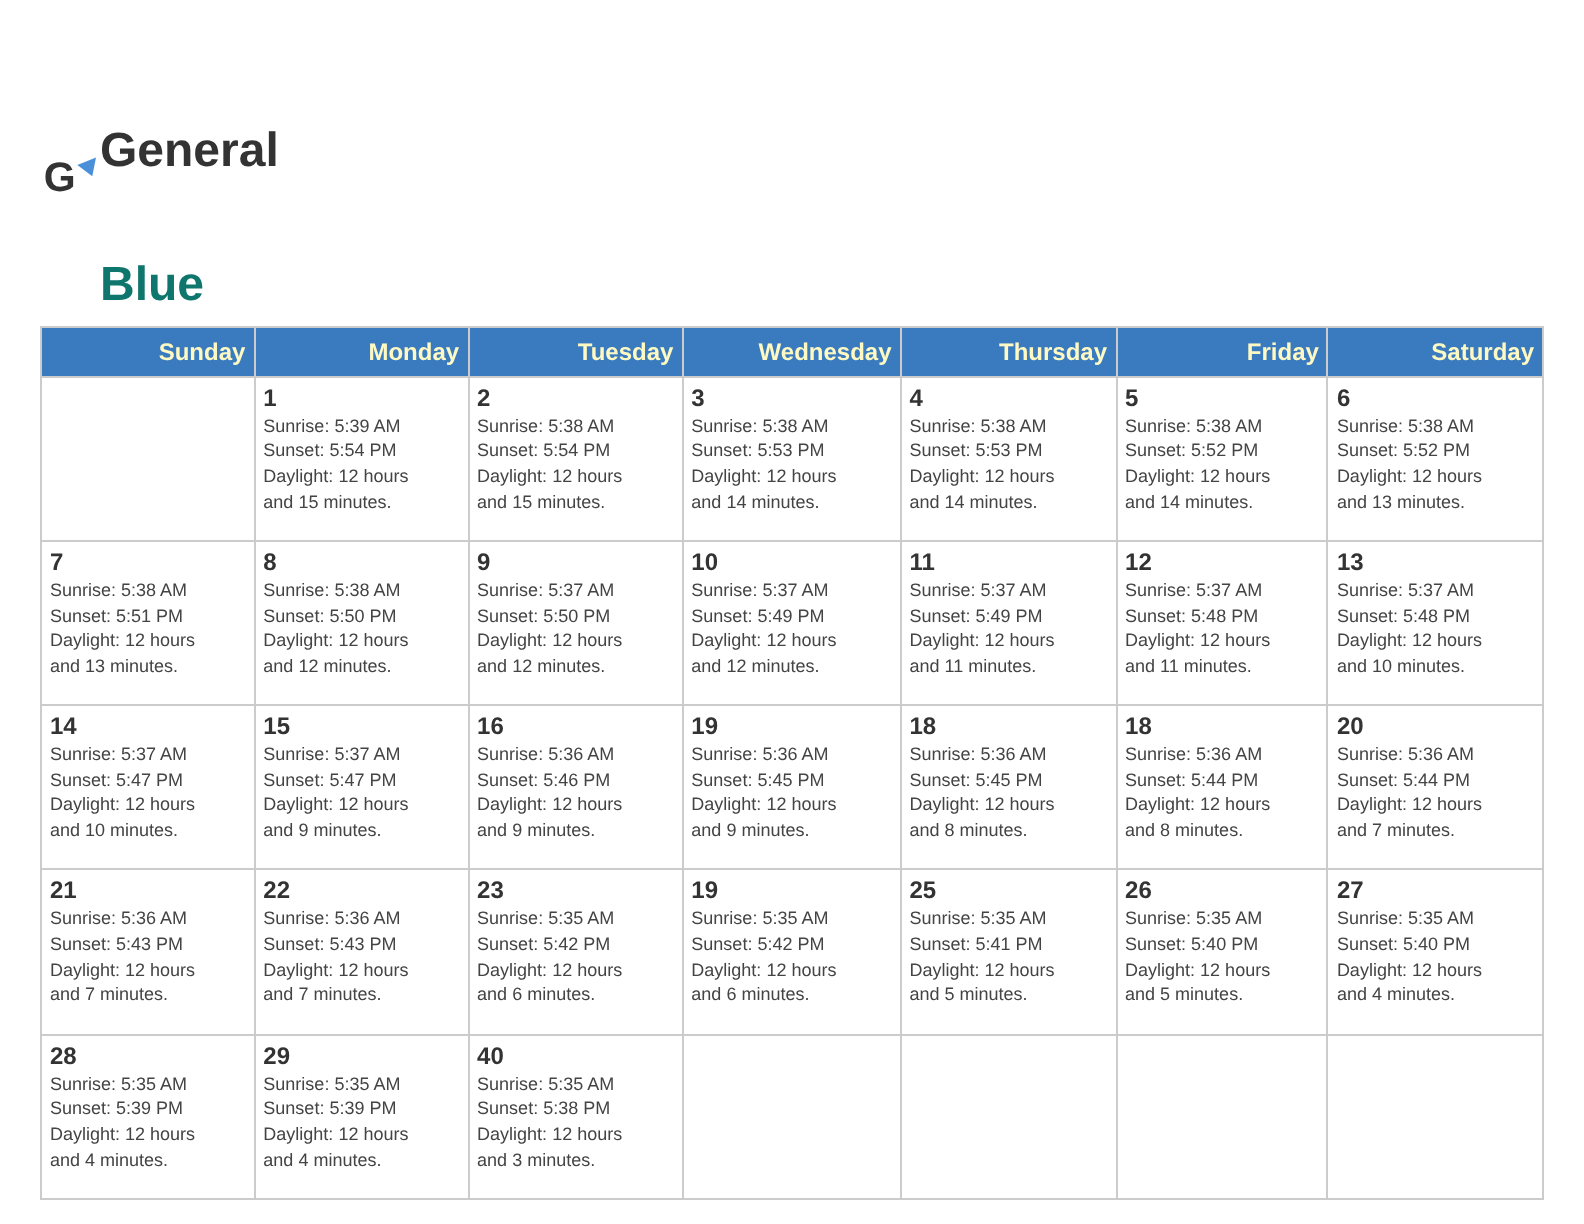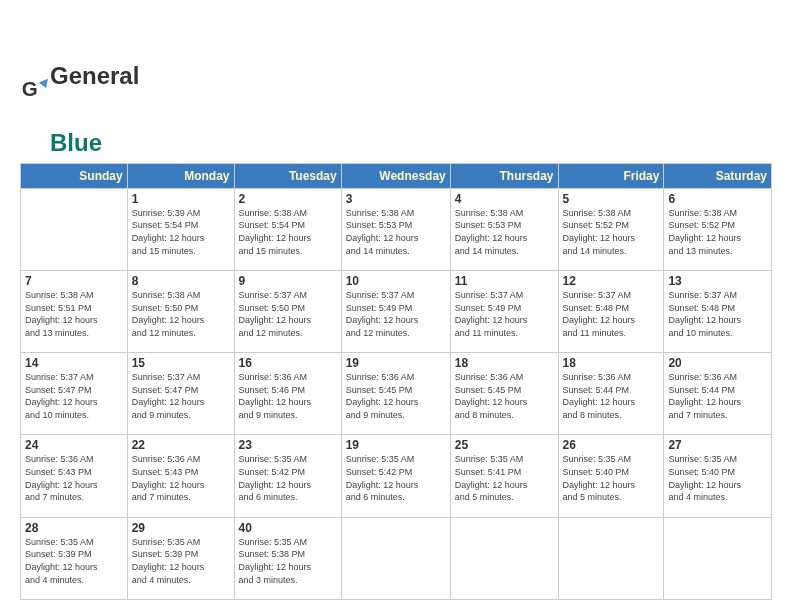--- a/index.html
+++ b/index.html
@@ -273,21 +273,21 @@
           <td>
             <span class="day-num">20</span>
             <div class="day-info" style="white-space: pre-line;">Sunrise: 5:36 AM
 Sunset: 5:44 PM
 Daylight: 12 hours
 and 7 minutes.</div>
           </td>
         </tr>
         <tr class="week-row">
           <td>
-            <span class="day-num">24</span>
+            <span class="day-num">21</span>
             <div class="day-info" style="white-space: pre-line;">Sunrise: 5:36 AM
 Sunset: 5:43 PM
 Daylight: 12 hours
 and 7 minutes.</div>
           </td>
           <td>
             <span class="day-num">22</span>
             <div class="day-info" style="white-space: pre-line;">Sunrise: 5:36 AM
 Sunset: 5:43 PM
 Daylight: 12 hours

